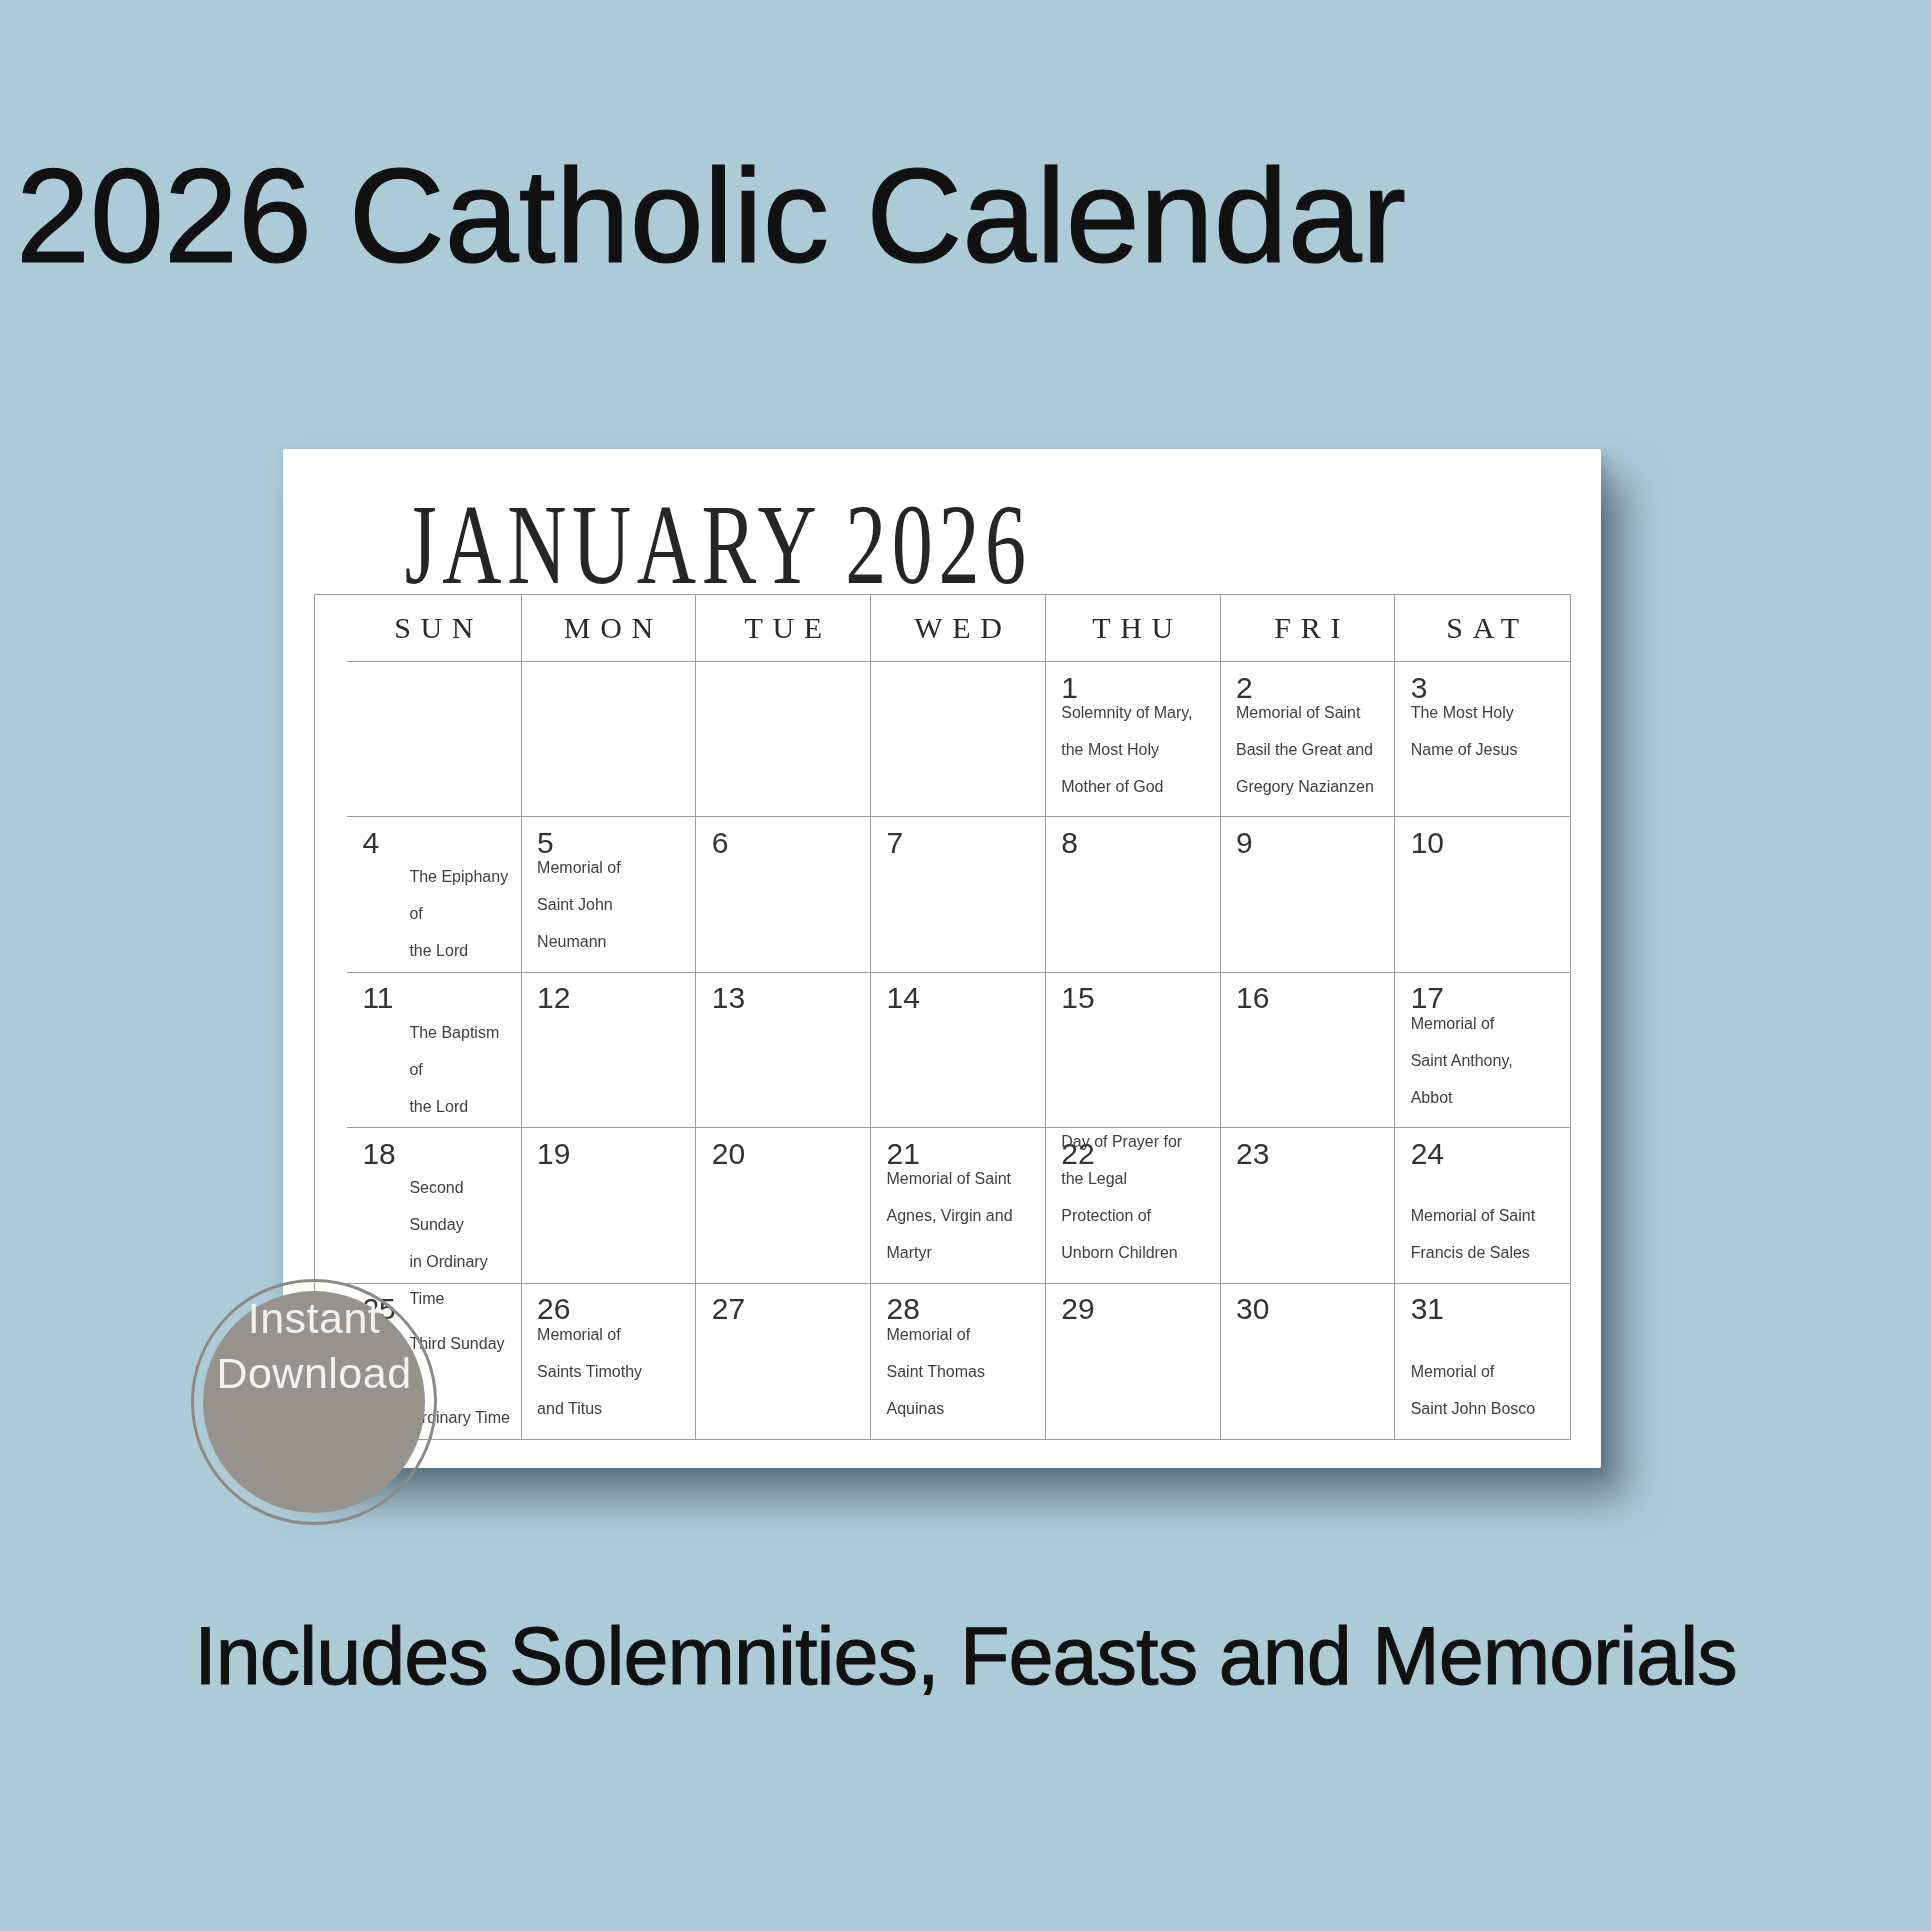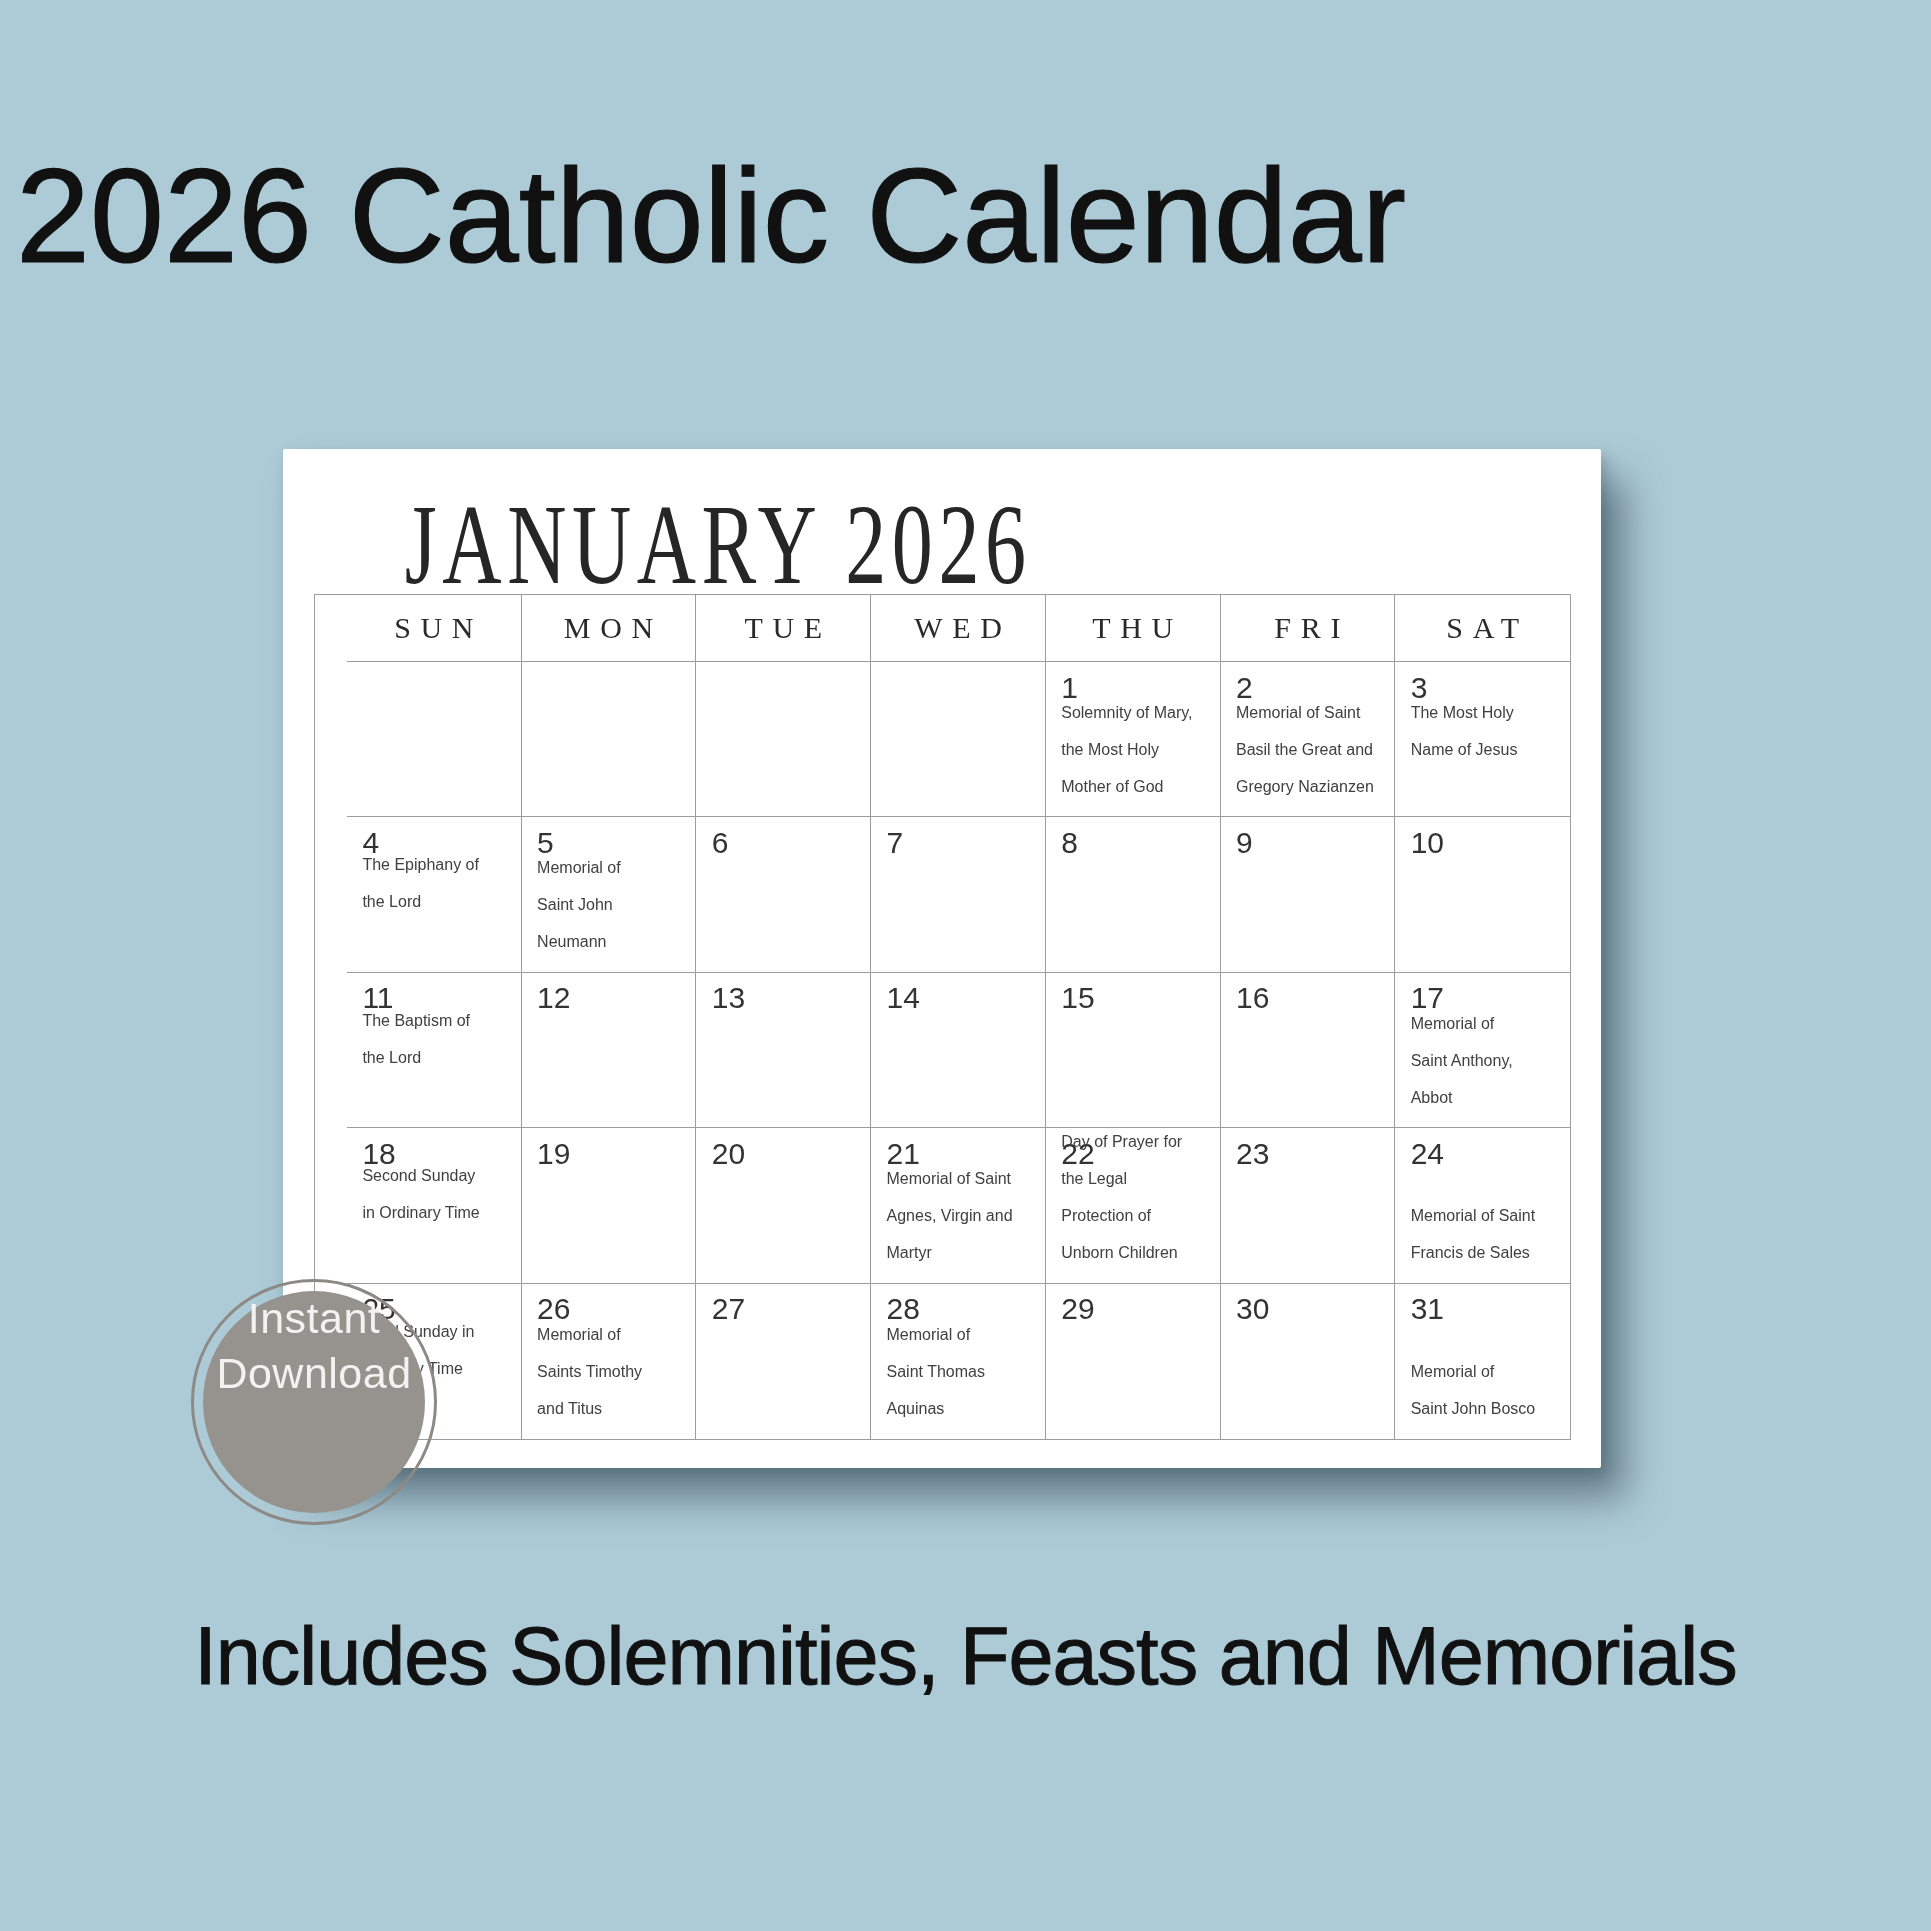--- a/index.html
+++ b/index.html
@@ -56,21 +56,21 @@
   .grid > :nth-child(n+36){border-bottom:none;}
   .num{
     position:absolute;top:8.7px;left:15.4px;
     font-size:30px;color:var(--day-number,#333);font-weight:400;
   }
   .feast{
     position:absolute;left:15.4px;right:5.8px;
     font-size:16px;line-height:37px;color:var(--feast-text,#404040);
     white-space:pre-line;
   }
-  .feast.top{top:29px;}
+  .feast.top{top:41px;margin-left:47px;}
   .feast.bottom{bottom:11.6px;}
   .badge{
     position:absolute;left:203px;top:1291px;width:222px;height:222px;
     border-radius:50%;background:var(--badge-fill,#96938e);
     display:flex;flex-direction:column;align-items:center;justify-content:flex-start;
     text-align:center;
   }
   .badge::after{
     content:"";position:absolute;inset:-11.6px;border-radius:50%;
     border:3.4px solid var(--badge-ring,#8d8a85);pointer-events:none;

